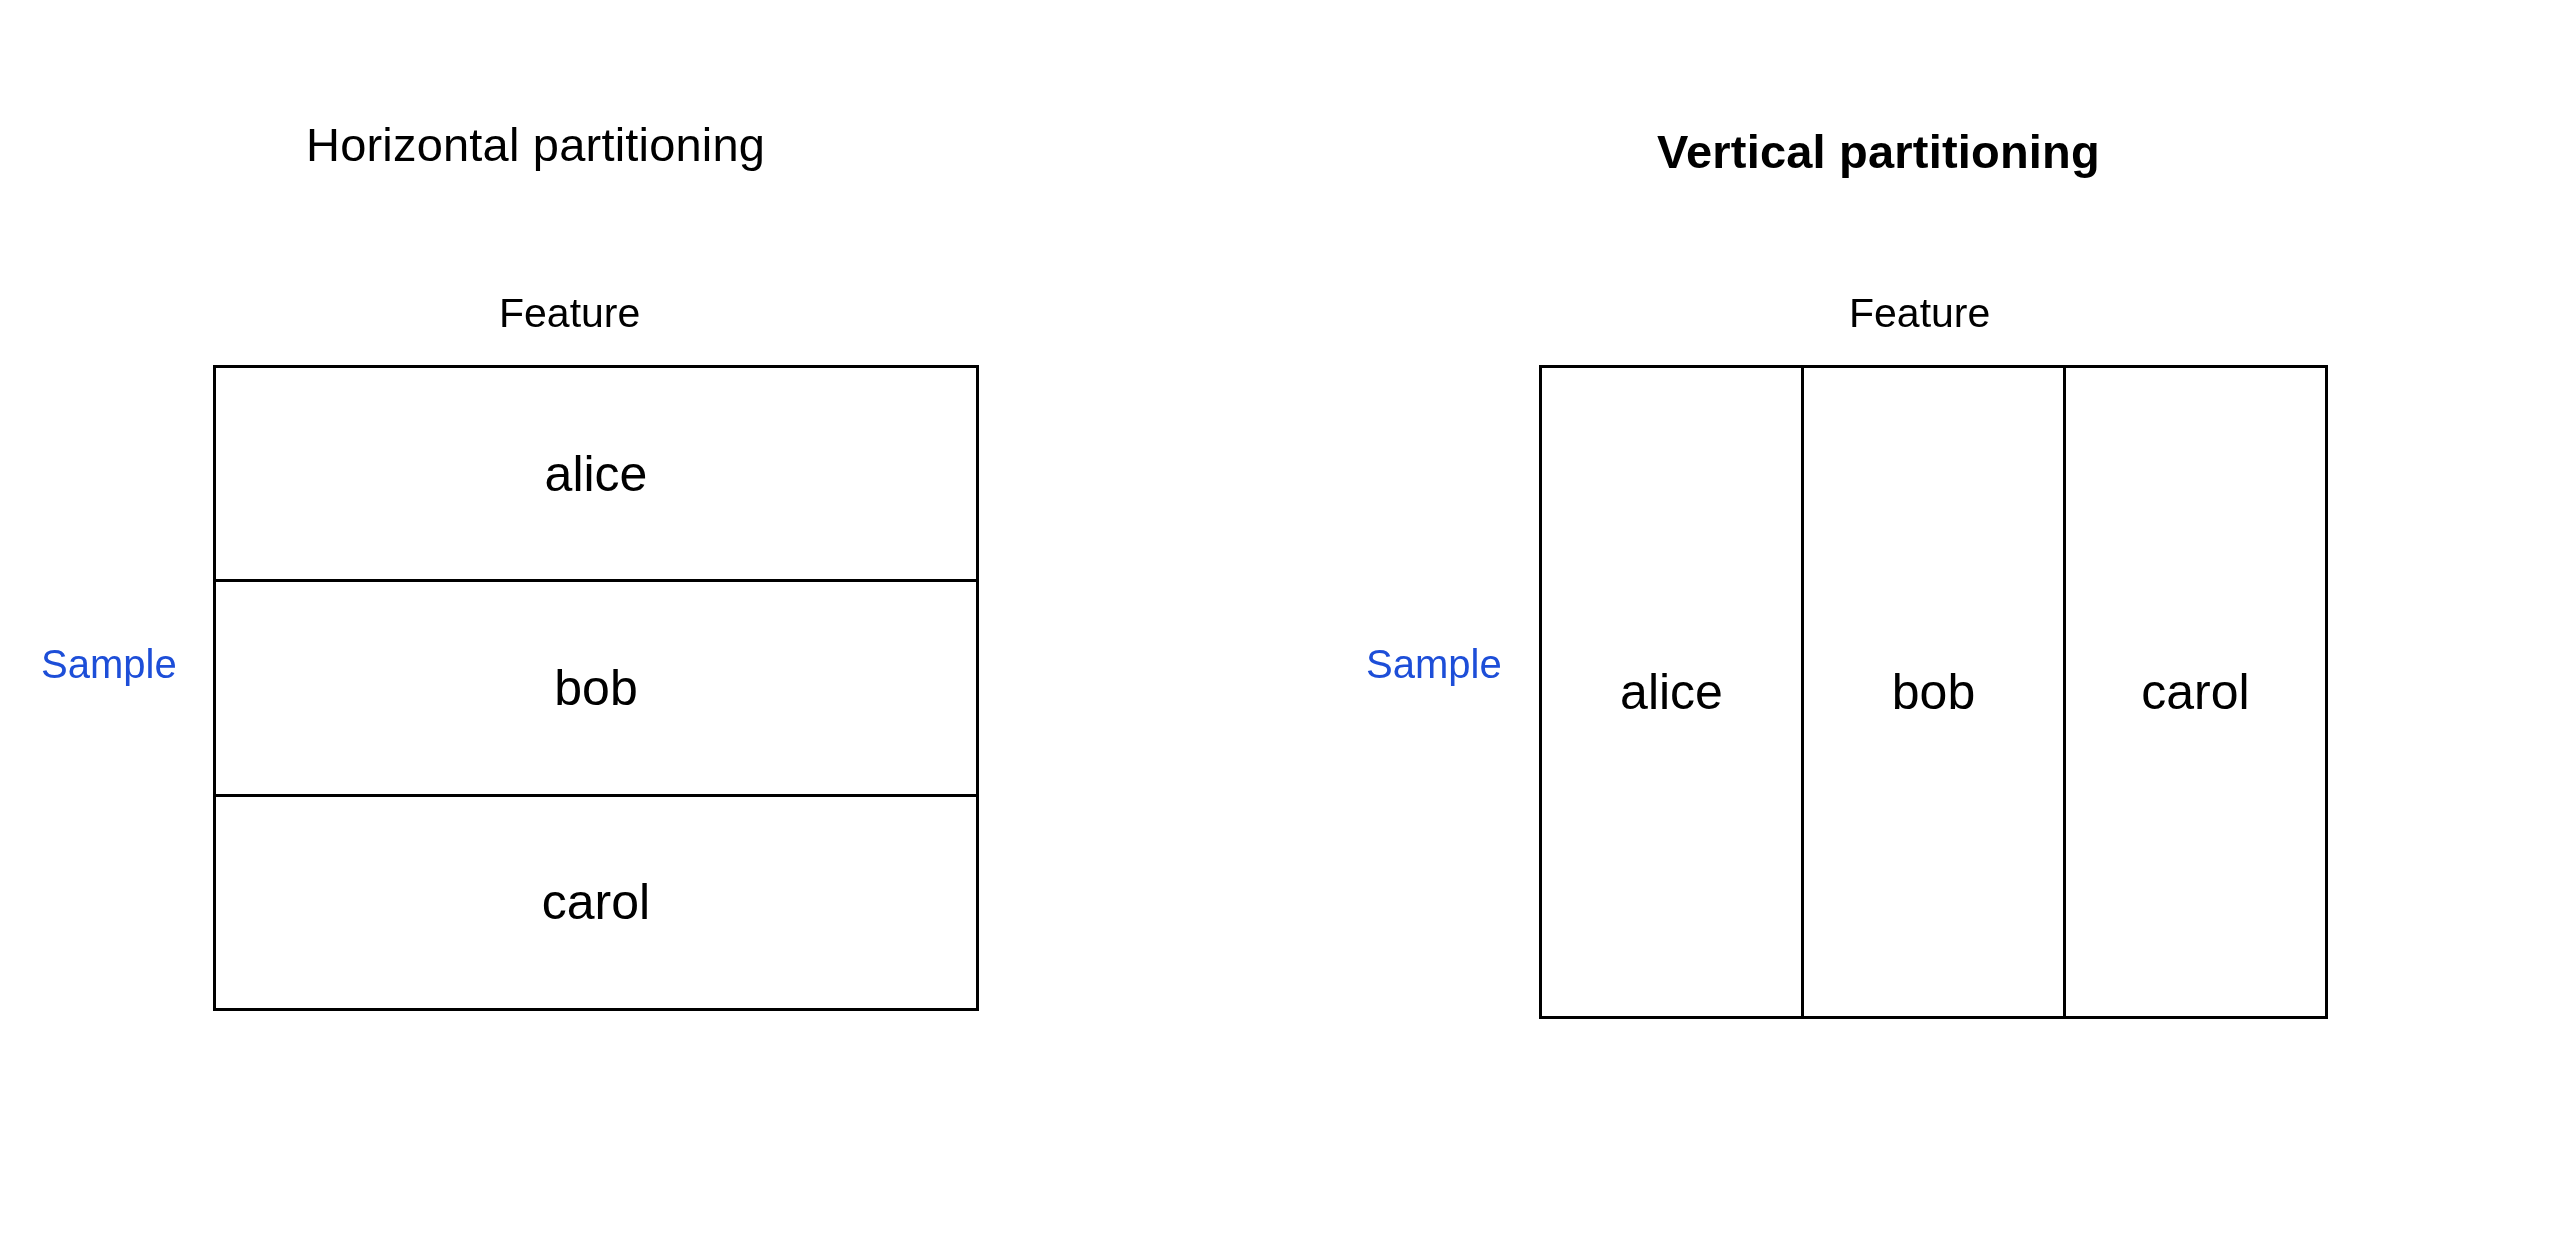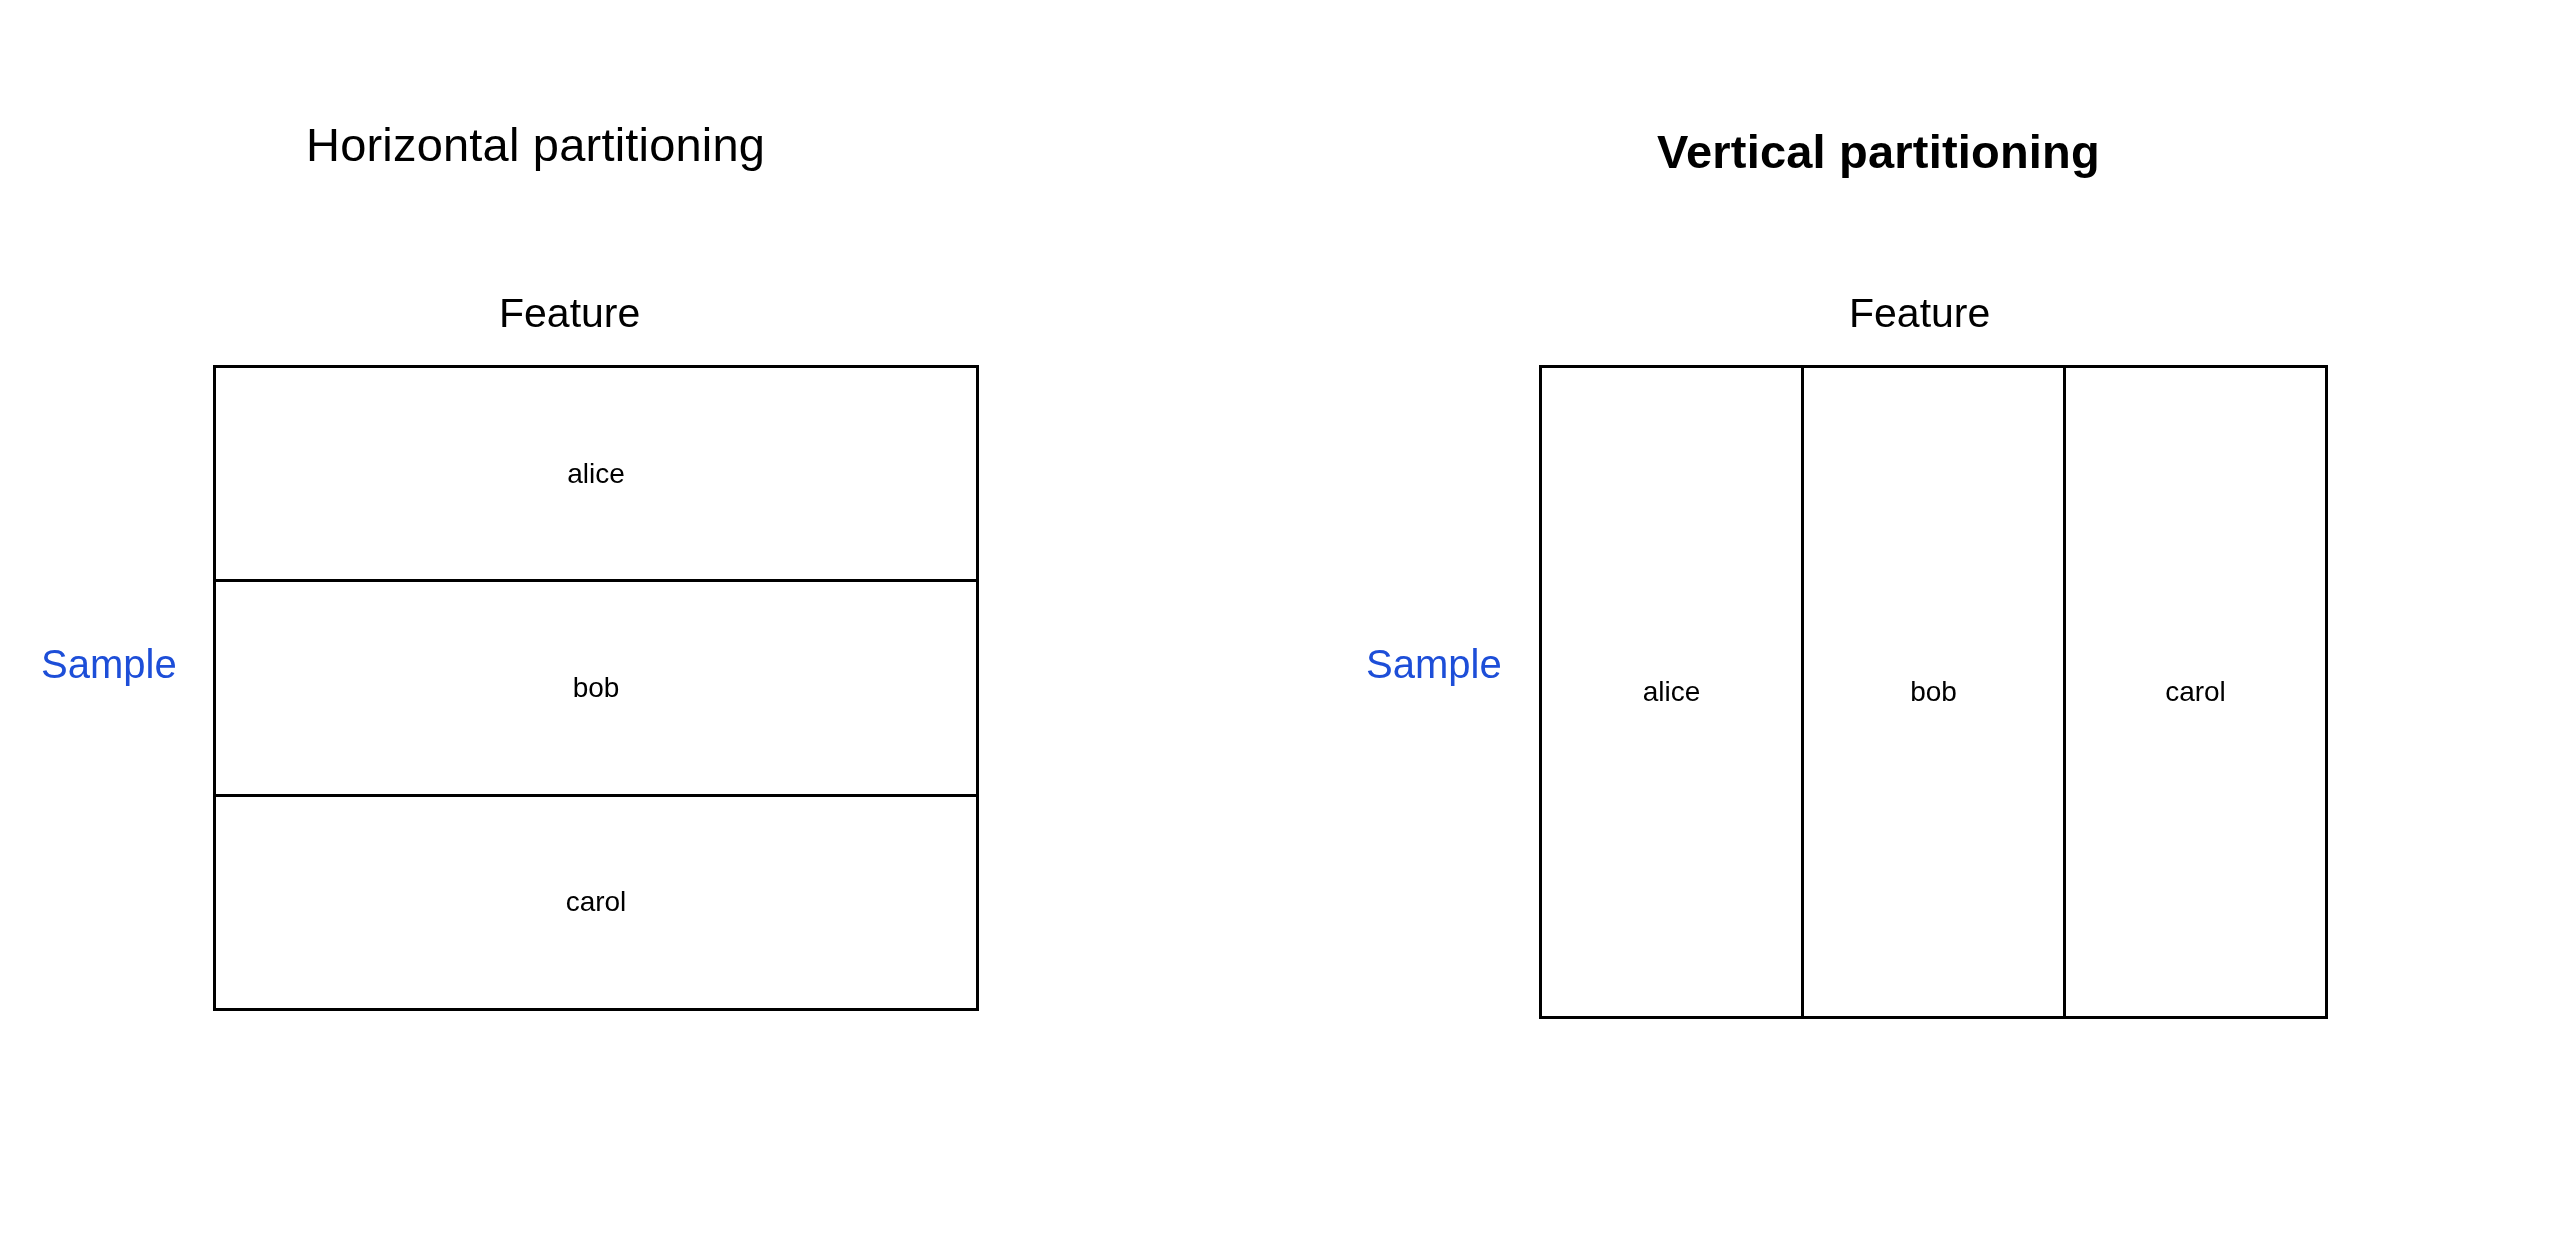--- a/index.html
+++ b/index.html
@@ -99,21 +99,21 @@
     flex: 1 1 0;
     display: flex;
     align-items: center;
     justify-content: center;
     box-sizing: border-box;
     border-right: 3.8px solid #000000;
   }
   #matrix-vertical .col:last-child { border-right: none; }
 
   .cell-label {
-    font-size: 28px;
+    font-size: 50px;
     font-weight: 400;
     line-height: 1;
     white-space: nowrap;
     color: #000000;
   }
 </style>
 </head>
 <body>
 
 <div class="panel" id="panel-horizontal">

